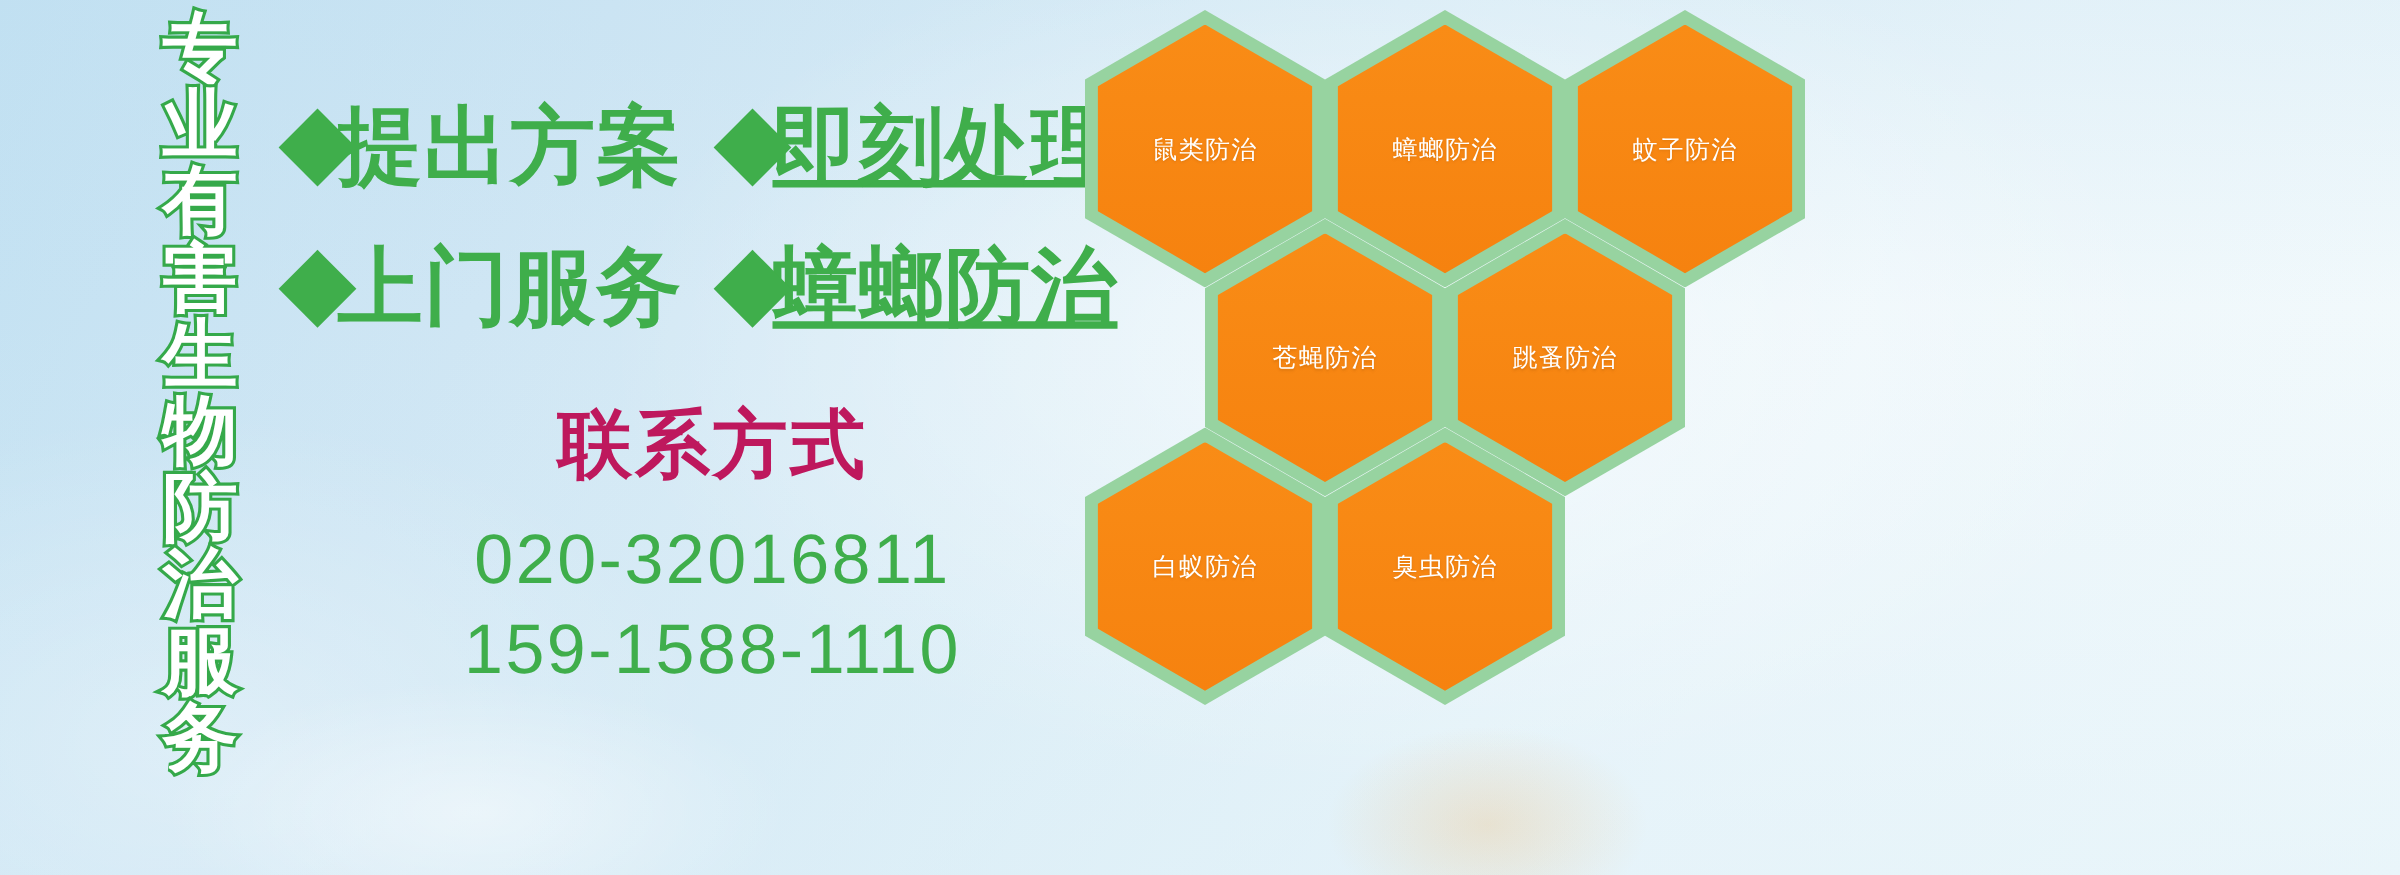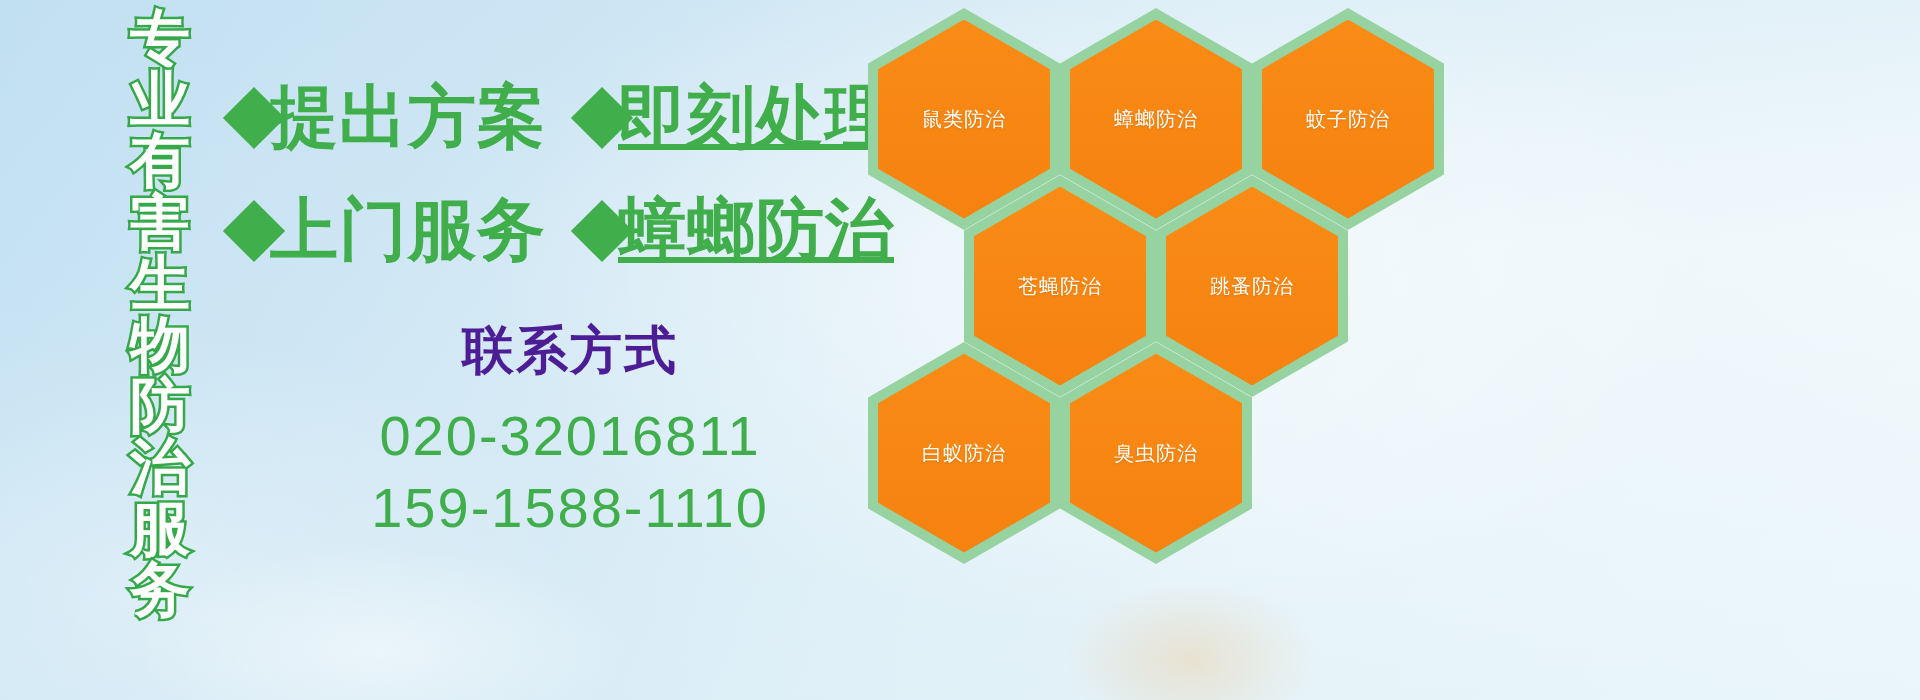--- a/index.html
+++ b/index.html
@@ -70,21 +70,21 @@
     margin-right:34px; margin-left:22px;
   }
   .feature-item:last-child .feature-label{ margin-right:0;text-decoration:underline; }
 
   
   .contact{
     position:absolute; left:300px; top:316px; width:540px;
     text-align:center; z-index:5;
   }
   .contact-title{
-    font-size:52px; font-weight:bold; color:#4c1d95;
+    font-size:60px; font-weight:bold; color:#be185d;
     letter-spacing:2px; margin-bottom:14px;
   }
   .contact-phone{
     font-size:56px; color:#3fae4b; letter-spacing:2px; line-height:1.28;
     font-weight:normal;
   }
 
   
   .honeycomb{
     position:absolute; left:862px; top:8px;

